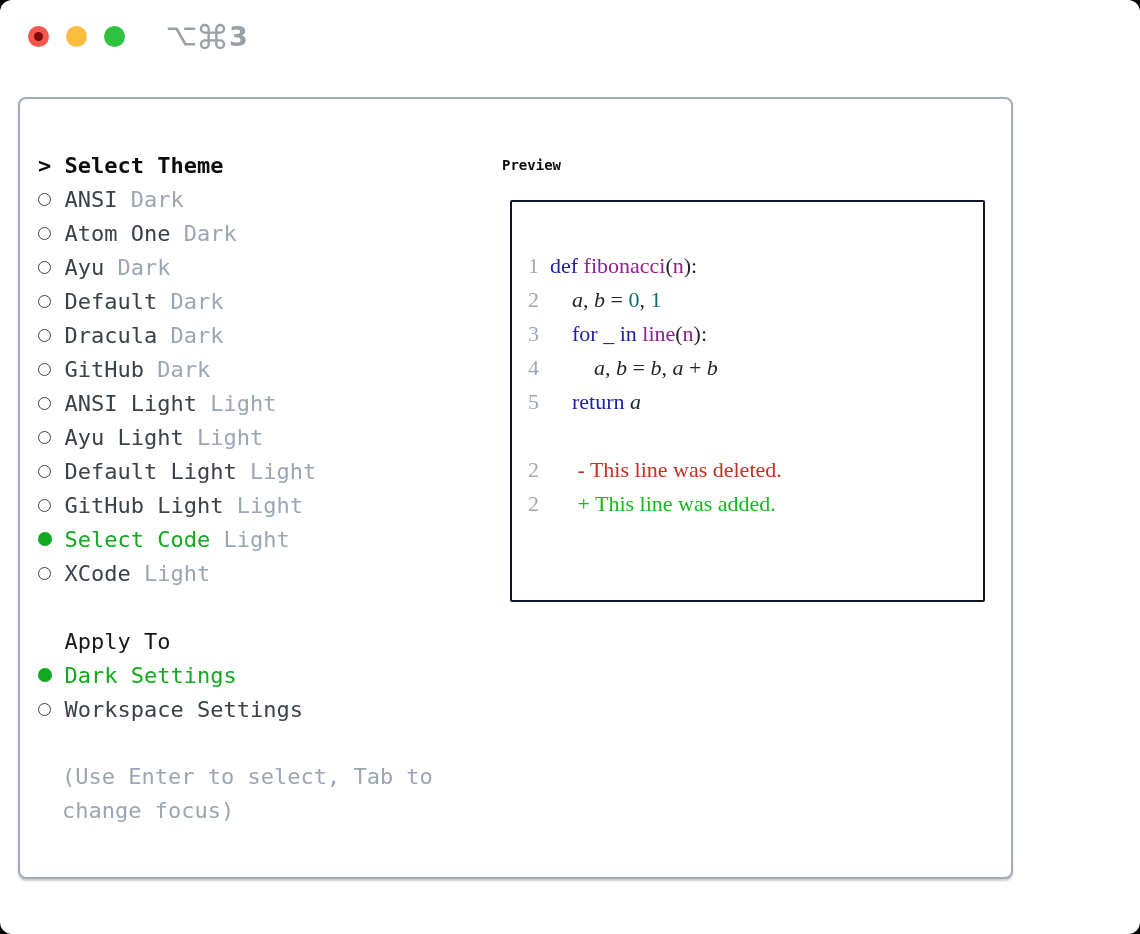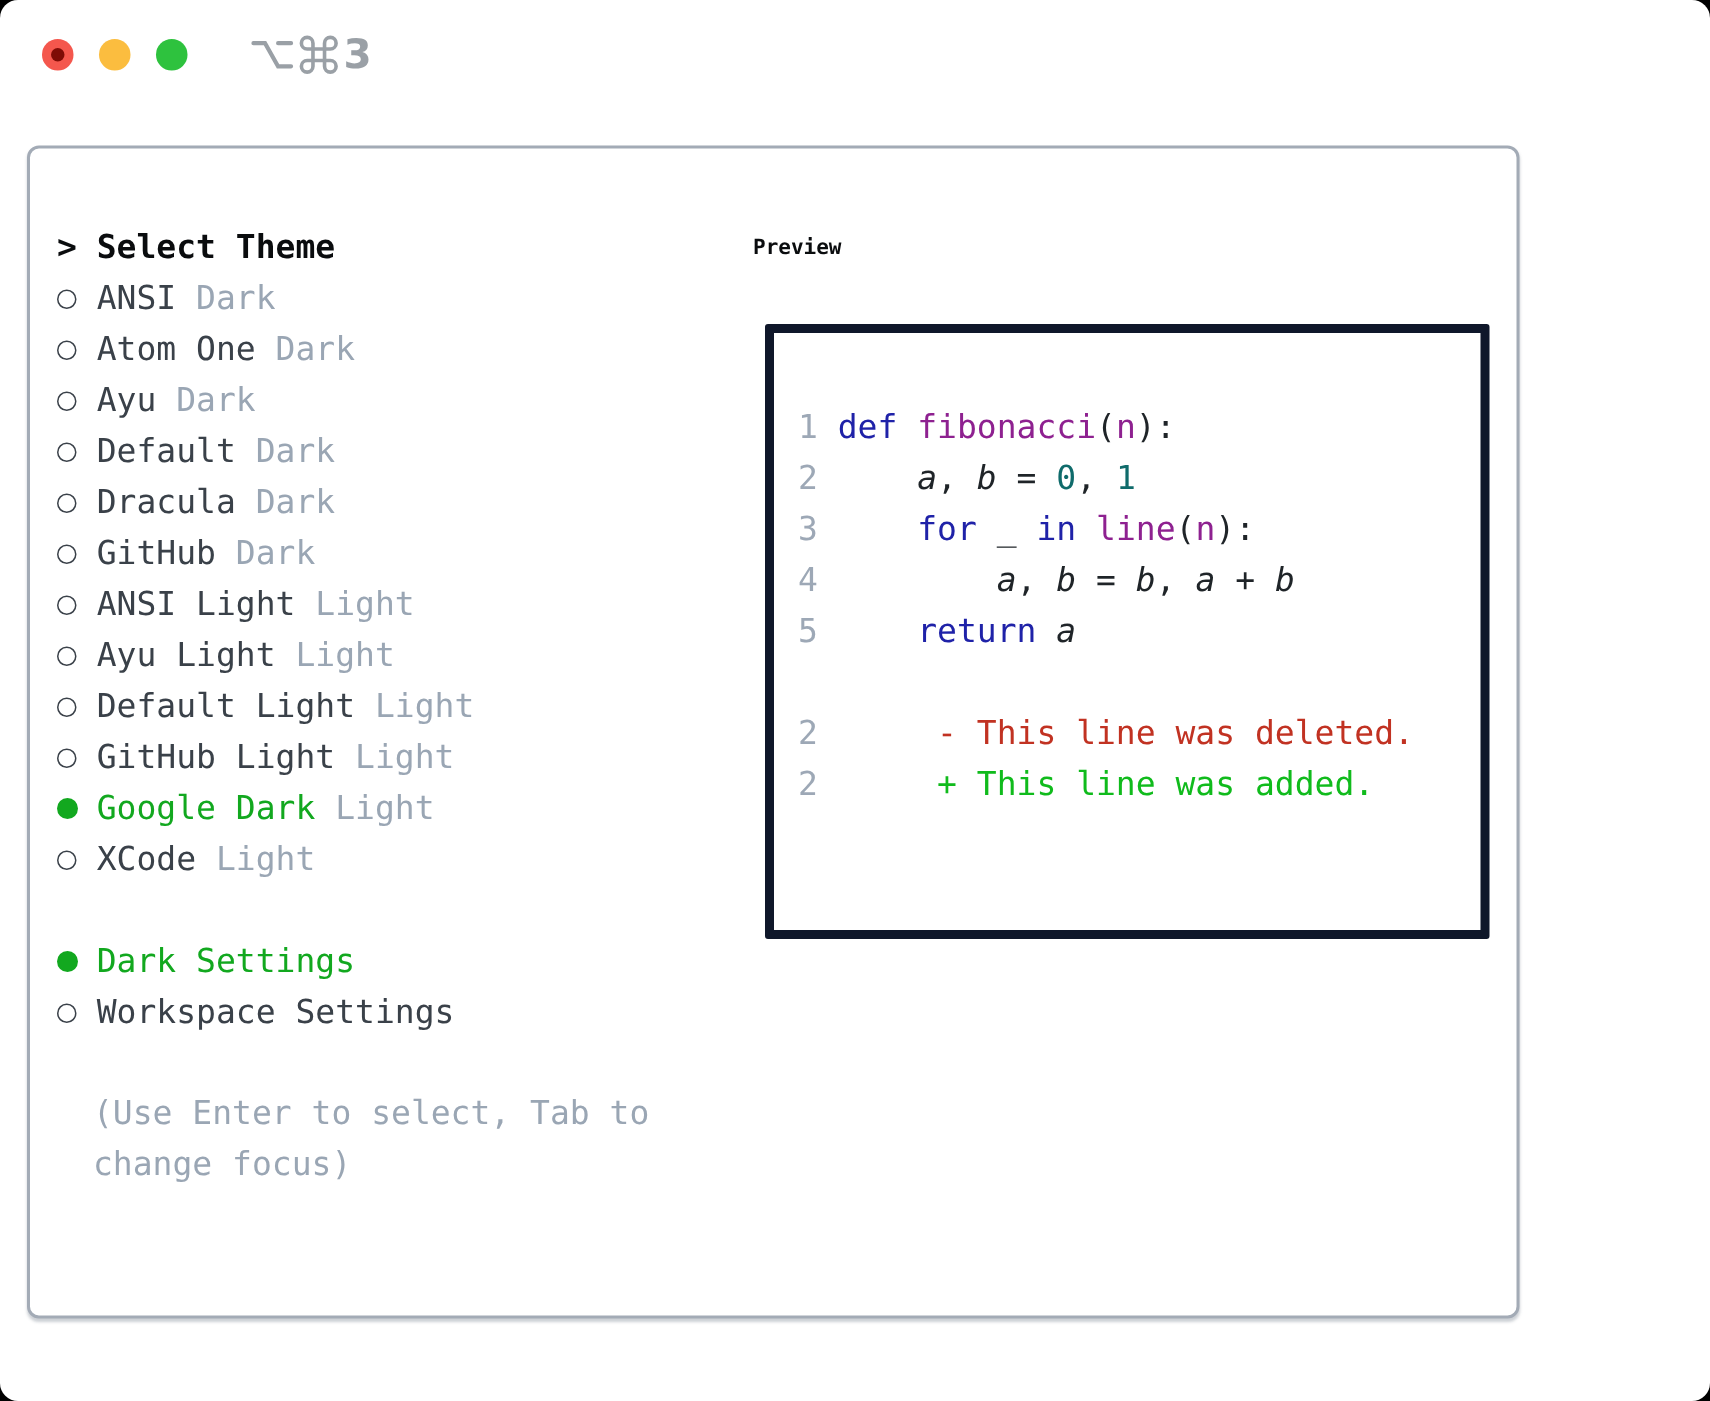--- a/index.html
+++ b/index.html
@@ -29,22 +29,22 @@
     border:1.5px solid #3a4149;flex:0 0 auto;}
   .marker.sel{border:none;background:var(--accent);width:14px;height:14px;margin-right:12.5px;}
   .tname{color:var(--text);}
   .tname.sel{color:var(--accent);}
   .tvariant{color:var(--muted);margin-left:13.25px;}
   .apply-title{color:#15181c;padding-left:26.5px;}
   .hint{margin-top:34px;color:var(--muted);line-height:34px;white-space:normal;margin-left:24px;}
   
   .preview-title{position:absolute;left:482px;top:49px;height:34px;line-height:34px;
     font-weight:bold;font-size:14px;color:#0a0c0e;}
-  .preview-box{position:absolute;left:490px;top:117px;width:471px;height:398px;
-    border:6px solid #0f172a;border-radius:2px;background:#fff;}
+  .preview-box{position:absolute;left:490px;top:101px;width:471px;height:398px;
+    border:2px solid #0f172a;border-radius:2px;background:#fff;font-family:Liberation Serif, serif;}
   .codearea{padding:47px 0 0 16px;font-size:22px;}
   .cline{height:34px;line-height:34px;white-space:pre;}
   .lineno{color:#9da8b6;margin-right:1ch;}
   .seg-pl{color:#1f2428;}
   .seg-kw{color:var(--kw);}
   .seg-fn{color:var(--fn);}
   .seg-num{color:var(--num);}
   .seg-var{color:#1f2428;font-style:italic;}
   .diff-context{color:#8b939b;}
   .diff-deleted{color:var(--deleted);}
@@ -83,26 +83,27 @@
           <div class="row"><span class="marker"></span><span class="tname">ANSI</span><span class="tvariant">Dark</span></div>
           <div class="row"><span class="marker"></span><span class="tname">Atom One</span><span class="tvariant">Dark</span></div>
           <div class="row"><span class="marker"></span><span class="tname">Ayu</span><span class="tvariant">Dark</span></div>
           <div class="row"><span class="marker"></span><span class="tname">Default</span><span class="tvariant">Dark</span></div>
           <div class="row"><span class="marker"></span><span class="tname">Dracula</span><span class="tvariant">Dark</span></div>
           <div class="row"><span class="marker"></span><span class="tname">GitHub</span><span class="tvariant">Dark</span></div>
           <div class="row"><span class="marker"></span><span class="tname">ANSI Light</span><span class="tvariant">Light</span></div>
           <div class="row"><span class="marker"></span><span class="tname">Ayu Light</span><span class="tvariant">Light</span></div>
           <div class="row"><span class="marker"></span><span class="tname">Default Light</span><span class="tvariant">Light</span></div>
           <div class="row"><span class="marker"></span><span class="tname">GitHub Light</span><span class="tvariant">Light</span></div>
-          <div class="row"><span class="marker sel"></span><span class="tname sel">Google Dark</span><span class="tvariant">Light</span></div>
+          <div class="row"><span class="marker sel"></span><span class="tname sel">Select Code</span><span class="tvariant">Light</span></div>
           <div class="row"><span class="marker"></span><span class="tname">XCode</span><span class="tvariant">Light</span></div>
         </div>
 
       <div class="spacer"></div>
 
+      <div class="row apply-title">Apply To</div>
       <div id="apply-list">
           <div class="row"><span class="marker sel"></span><span class="tname sel">Dark Settings</span></div>
           <div class="row"><span class="marker"></span><span class="tname">Workspace Settings</span></div>
         </div>
 
       <div class="hint">(Use Enter to select, Tab to change focus)</div>
     </div>
 
     <div class="preview-title">Preview</div>
 

